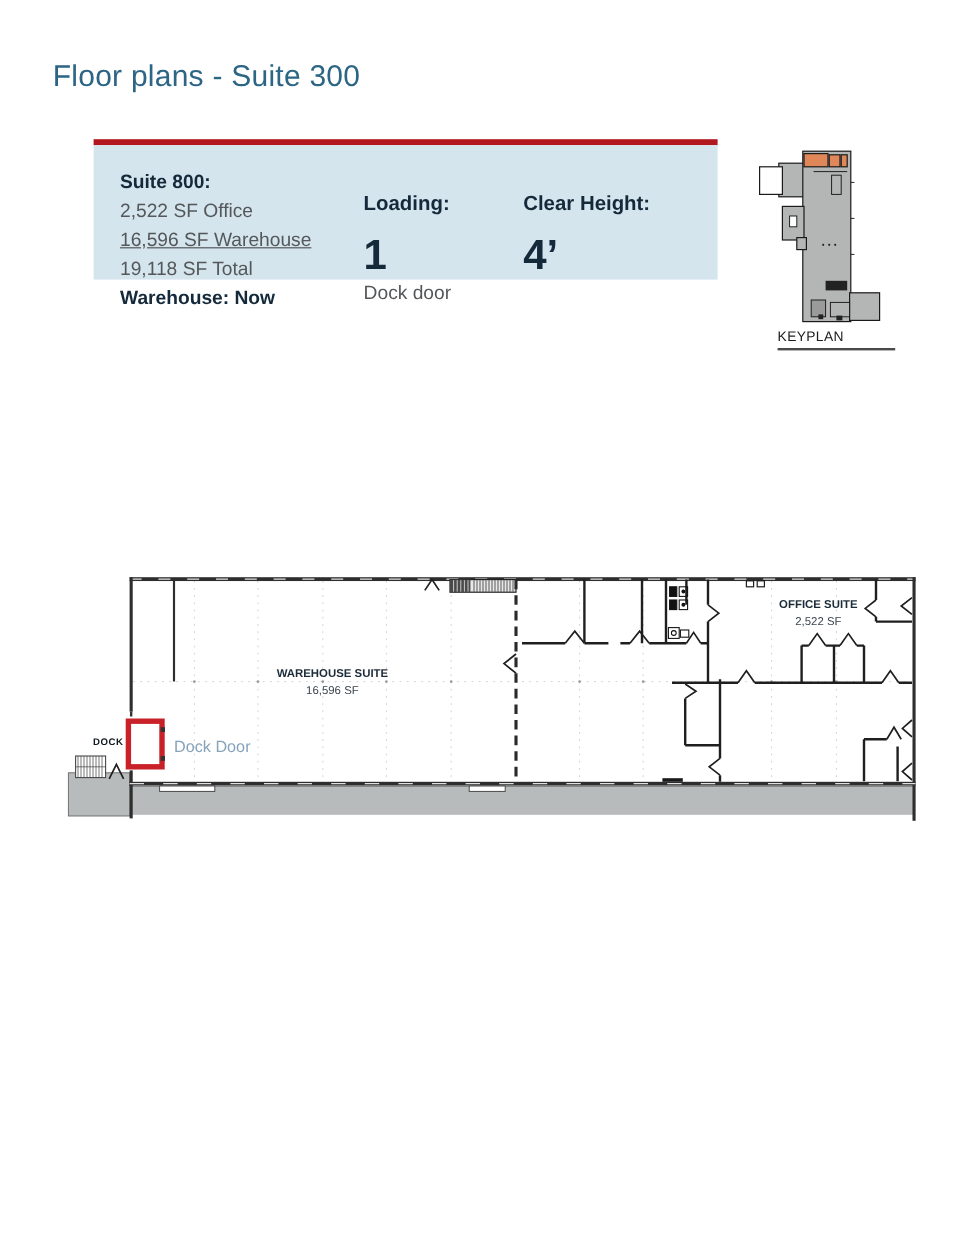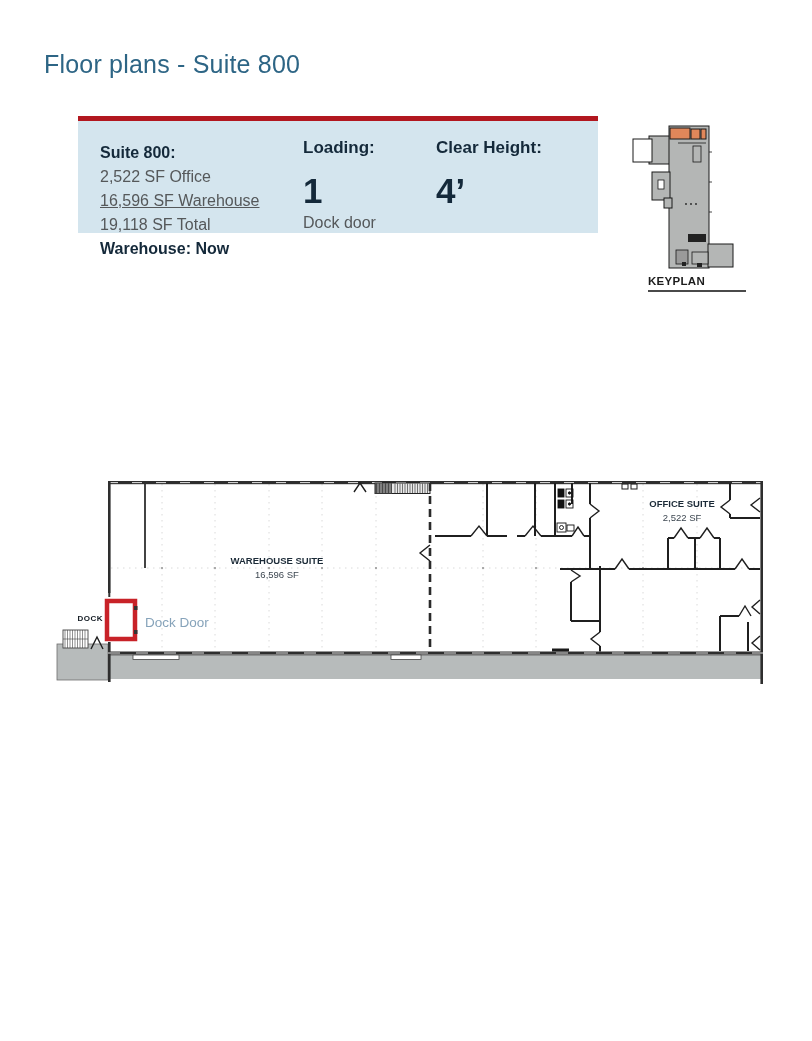--- a/index.html
+++ b/index.html
@@ -11,45 +11,45 @@
               color:#2d6585;letter-spacing:.2px;}
 
   
   .accent-bar{position:absolute;left:78px;top:116px;width:520px;height:5px;background:#b2171f;}
   .panel{position:absolute;left:78px;top:121px;width:520px;height:112px;background:#d4e5ee;}
   .panel .col1{position:absolute;left:22px;top:20px;font-size:16px;line-height:24px;color:#55585a;}
   .panel .navy{color:#14293a;font-weight:bold;}
   .panel .under{text-decoration:underline;}
   .panel .col2{position:absolute;left:225px;top:17px;}
   .panel .col3{position:absolute;left:358px;top:17px;}
-  .panel .hdr{font-size:17px;font-weight:bold;color:#14293a;}
+  .panel .hdr{font-size:17px;font-weight:bold;color:#14293a;margin-top:22px;}
   .panel .big{font-size:35px;font-weight:bold;color:#14293a;margin-top:16px;line-height:34px;}
   .panel .unit{font-size:16px;color:#55585a;margin-top:6px;}
 
   
   .keyplan-wrap{position:absolute;left:622px;top:112px;width:135px;height:162px;}
   .keyplan-caption{position:absolute;left:648px;top:275px;width:98px;font-size:11.5px;
-                   font-weight:bold;color:#1c1c1c;border-bottom:2px solid #4a4a4a;
+                   font-weight:normal;color:#1c1c1c;border-bottom:2px solid #4a4a4a;
                    padding-bottom:3px;letter-spacing:.3px;}
 
   
   .plan-wrap{position:absolute;left:55px;top:456px;width:720px;height:235px;}
 
   svg text{font-family:"Liberation Sans",sans-serif;}
   .plan-label-b{font-size:9.5px;font-weight:bold;fill:#1c2b38;}
   .plan-label-r{font-size:9.5px;fill:#3c4650;}
   .dock-txt{font-size:8px;font-weight:bold;fill:#101820;letter-spacing:.5px;}
   .dockdoor-txt{font-size:13.5px;fill:#86a3ba;}
 </style>
 </head>
 <body>
 
 <div class="canvas">
 
-  <div class="page-title">Floor plans - Suite 800</div>
+  <div class="page-title">Floor plans - Suite 300</div>
 
   <div class="accent-bar"></div>
 
   <div class="panel">
     <div class="col1">
       <div class="navy">Suite 800:</div>
       <div>2,522 SF Office</div>
       <div class="under">16,596 SF Warehouse</div>
       <div>19,118 SF Total</div>
       <div class="navy">Warehouse: Now</div>

